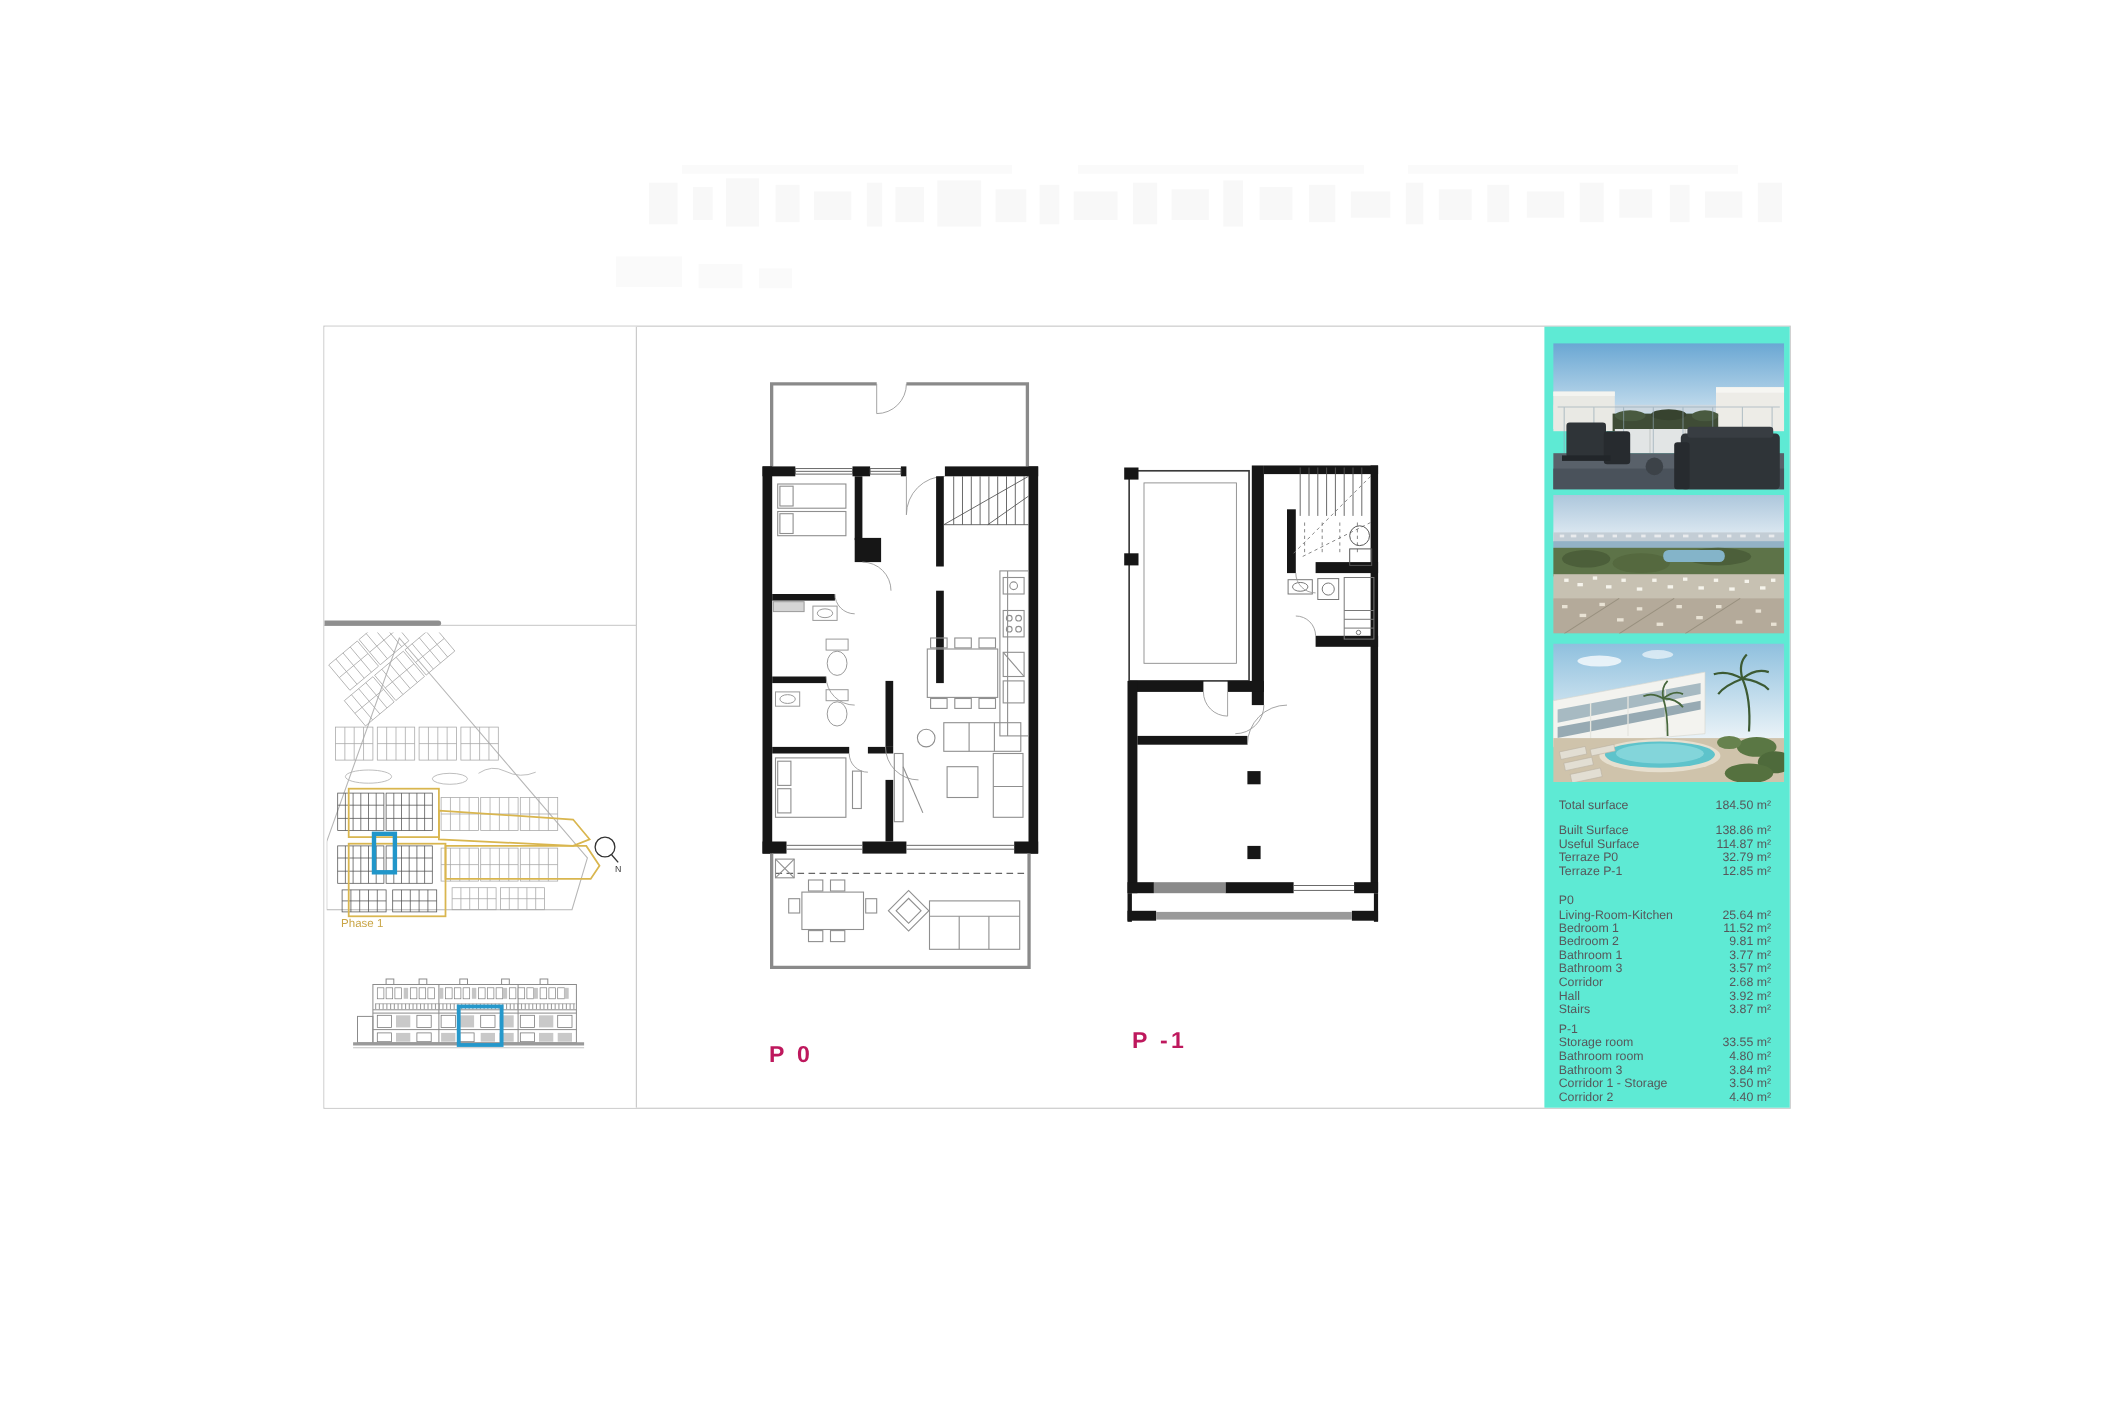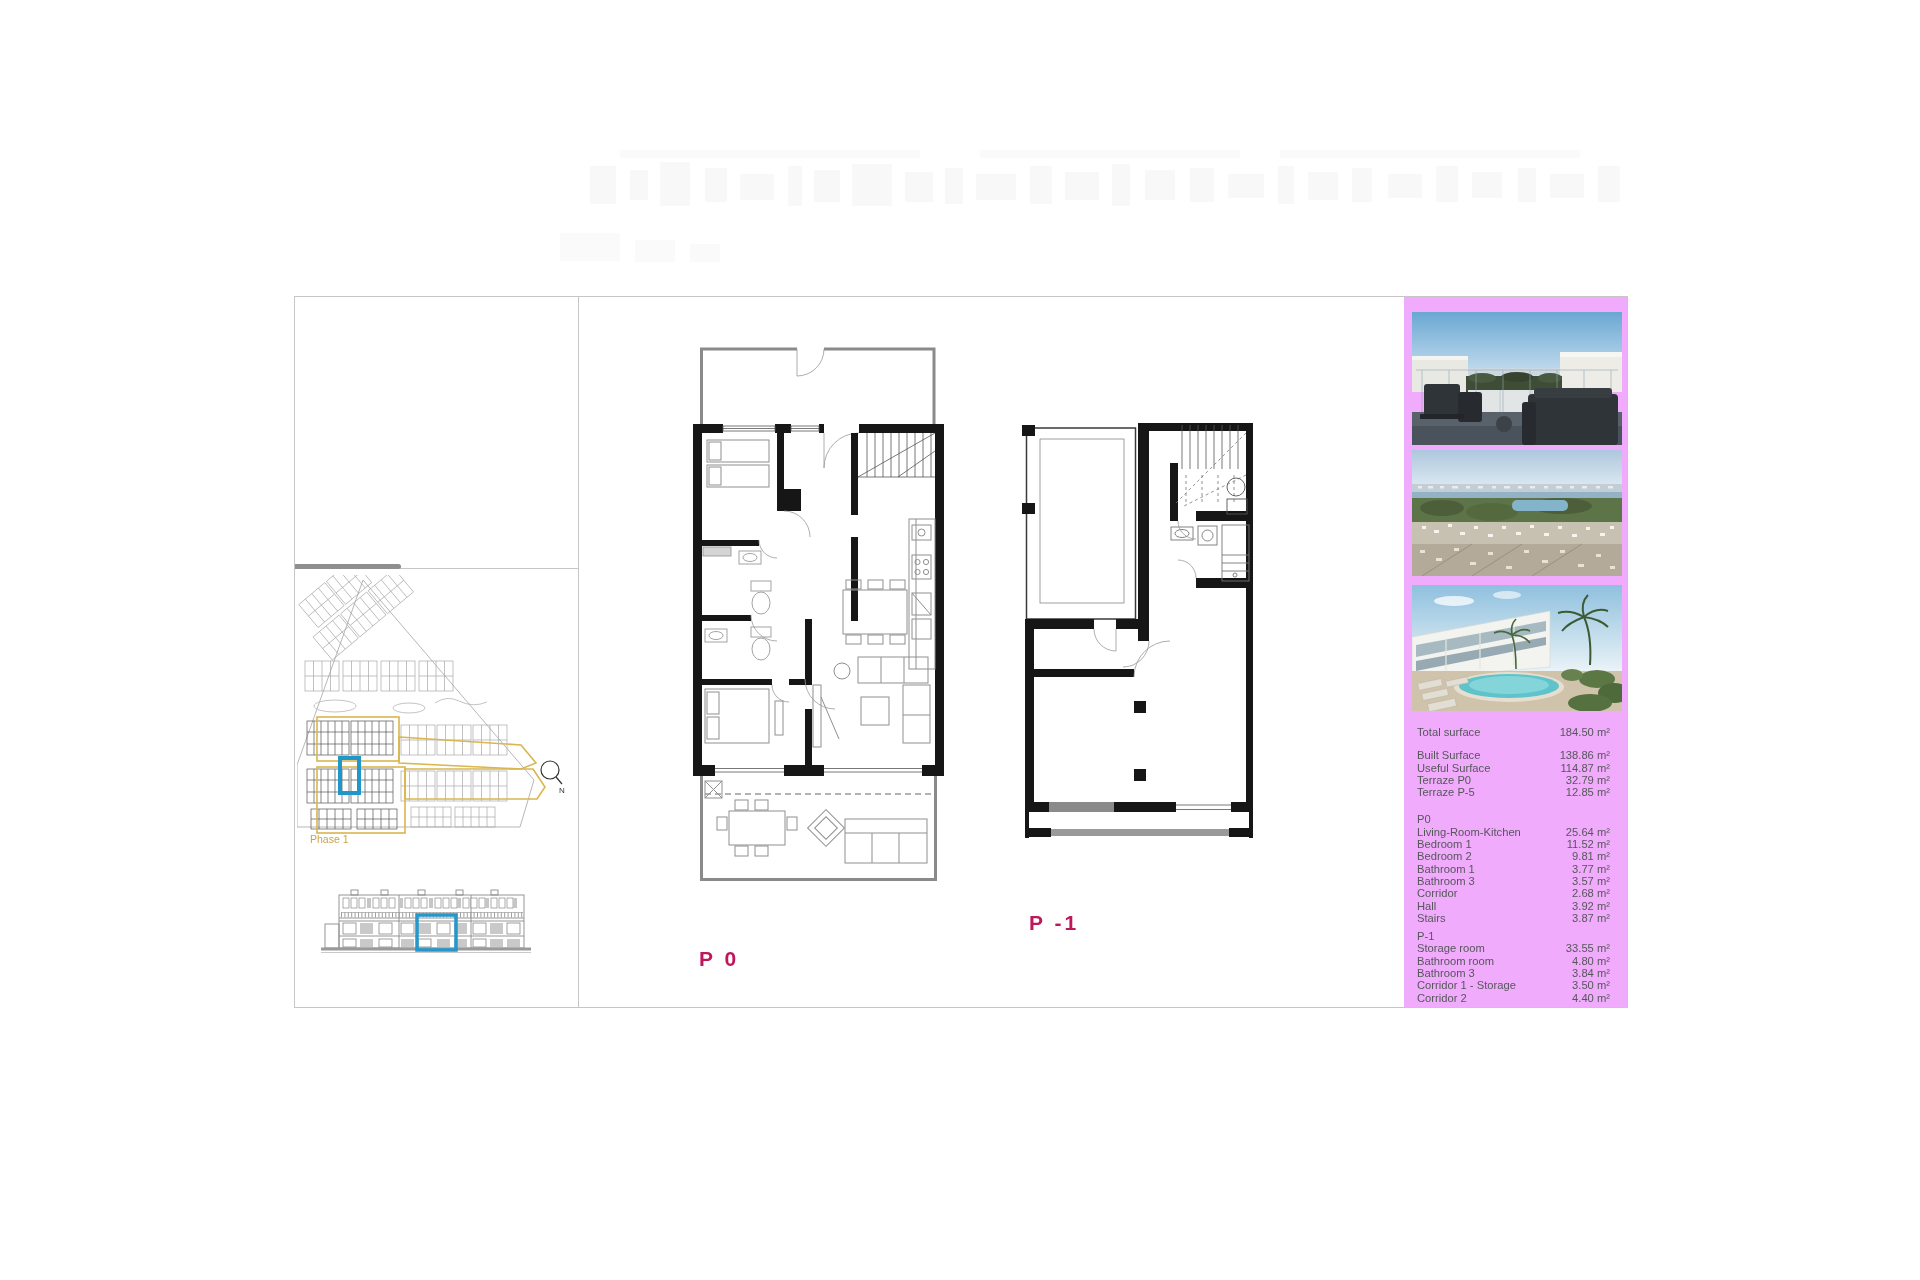--- a/index.html
+++ b/index.html
@@ -12,22 +12,22 @@
                  border-right:1px solid #c6c6c6;border-bottom:1px solid #c6c6c6;box-sizing:border-box;background:#fff;}
   .accent-bar{position:absolute;left:0;top:267px;width:106px;height:5px;background:#8f8f8f;border-radius:0 3px 3px 0;}
   .cell-bottom-left{position:absolute;left:0;top:272px;width:284px;height:438px;
                     border-right:1px solid #c6c6c6;box-sizing:border-box;background:#fff;}
   .siteplan{position:absolute;left:2px;top:6px;}
   .elevation{position:absolute;left:18px;top:313px;}
   .plan-p0{position:absolute;left:398px;top:44px;}
   .plan-pm1{position:absolute;left:725px;top:126px;}
   .plan-label{position:absolute;font-size:21px;font-weight:600;color:#be185d;letter-spacing:3px;}
   .label-p0{left:404px;top:650px;}
-  .label-pm1{left:734px;top:614px;}
-  .panel{position:absolute;right:0;top:0;width:223px;height:710px;background:#f0abfc;}
+  .label-pm1{left:734px;top:638px;}
+  .panel{position:absolute;right:0;top:0;width:223px;height:710px;background:#5eead4;}
   .photo{position:absolute;left:8px;width:210px;display:block;}
   .photo1{top:15px;}
   .photo2{top:153px;}
   .photo3{top:288px;}
   .ptext{position:absolute;left:13px;right:17px;top:429px;color:#56575a;
          font-size:11.2px;line-height:12.3px;}
   .prow{display:flex;justify-content:space-between;white-space:nowrap;}
   .total-row{margin-bottom:11px;}
   .sec-p0{margin-top:15px;text-align:center;}
   .sec-pm1{margin-top:6px;text-align:right;}
@@ -700,21 +700,21 @@
           </div>
           <div class="prow">
             <span>Useful Surface</span>
             <span>114.87 m²</span>
           </div>
           <div class="prow">
             <span>Terraze P0</span>
             <span>32.79 m²</span>
           </div>
           <div class="prow">
-            <span>Terraze P-5</span>
+            <span>Terraze P-1</span>
             <span>12.85 m²</span>
           </div>
         </div>
 
         <div class="sec-p0">
           <div class="prow">
             <span>P0</span>
           </div>
           <div class="prow">
             <span>Living-Room-Kitchen</span>

